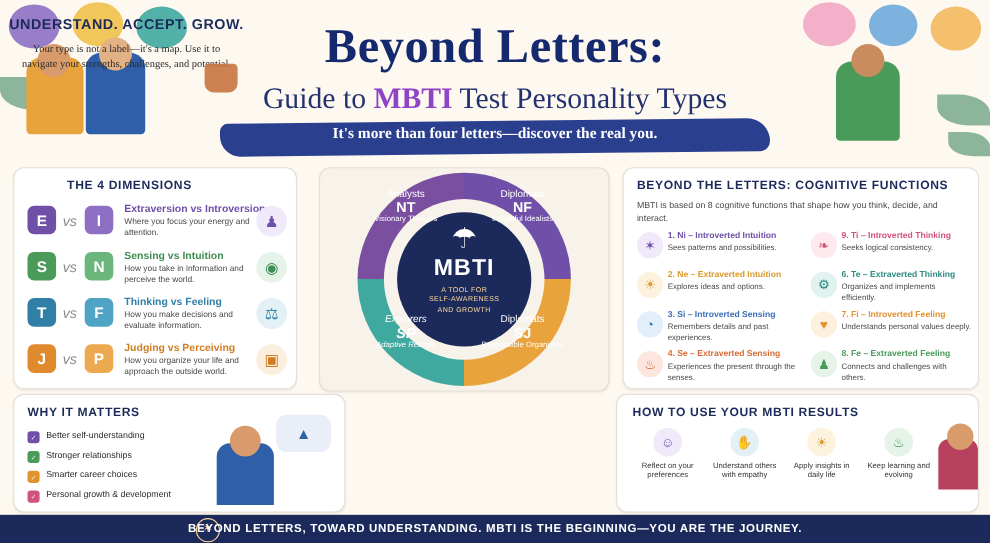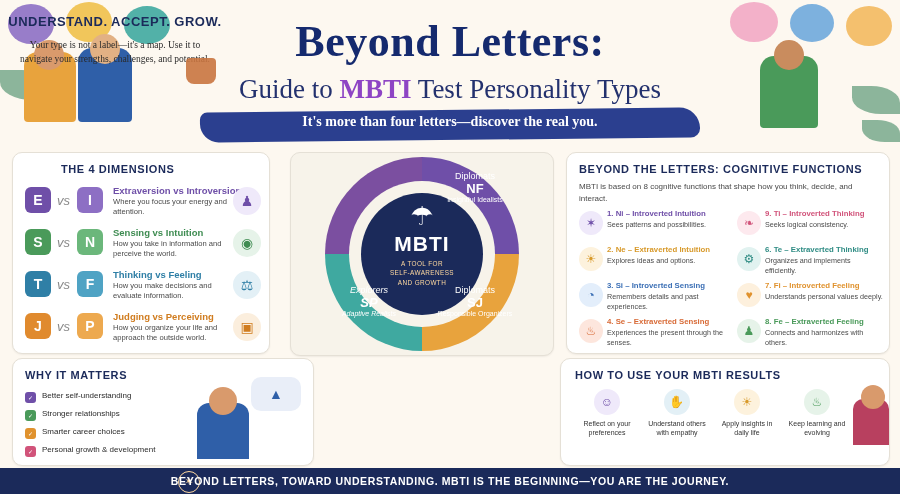--- a/index.html
+++ b/index.html
@@ -229,20 +229,25 @@
     <div class="core">
       <div class="brain">☂</div>
       <div class="m">MBTI</div>
       <div class="sub">
         <div>A TOOL FOR</div>
         <div>SELF-AWARENESS</div>
         <div>AND GROWTH</div>
       </div>
     </div>
 
+    <div class="quad qa">
+      <div class="q1">Analysts</div>
+      <div class="q2">NT</div>
+      <div class="q3">Visionary Thinkers</div>
+    </div>
     <div class="quad qd">
       <div class="q1">Diplomats</div>
       <div class="q2">NF</div>
       <div class="q3">Insightful Idealists</div>
     </div>
     <div class="quad qe">
       <div class="q1">Explorers</div>
       <div class="q2">SP</div>
       <div class="q3">Adaptive Realists</div>
     </div>
@@ -291,21 +296,21 @@
     </div>
 
     <div class="cog-item" style="left:12px;top:164px;">
       <div class="cog-ico" style="background:#fde6dd;color:#d86a36;">♨</div>
       <div class="cog-name" style="color:#d86a36;">4. Se – Extraverted Sensing</div>
       <div class="cog-desc">Experiences the present through the senses.</div>
     </div>
     <div class="cog-item" style="left:170px;top:164px;">
       <div class="cog-ico" style="background:#e6f3e9;color:#4a9a5a;">♟</div>
       <div class="cog-name" style="color:#4a9a5a;">8. Fe – Extraverted Feeling</div>
-      <div class="cog-desc">Connects and harmonizes with others.</div>
+      <div class="cog-desc">Connects and challenges with others.</div>
     </div>
   </div>
 
   <div class="card" id="why">
     <div class="card-title">WHY IT MATTERS</div>
     <div class="why-item" style="top:32px;">
       <div class="why-dot" style="background:#6f4fa8;">✓</div>
       <div class="why-label">Better self-understanding</div>
     </div>
     <div class="why-item" style="top:50px;">

